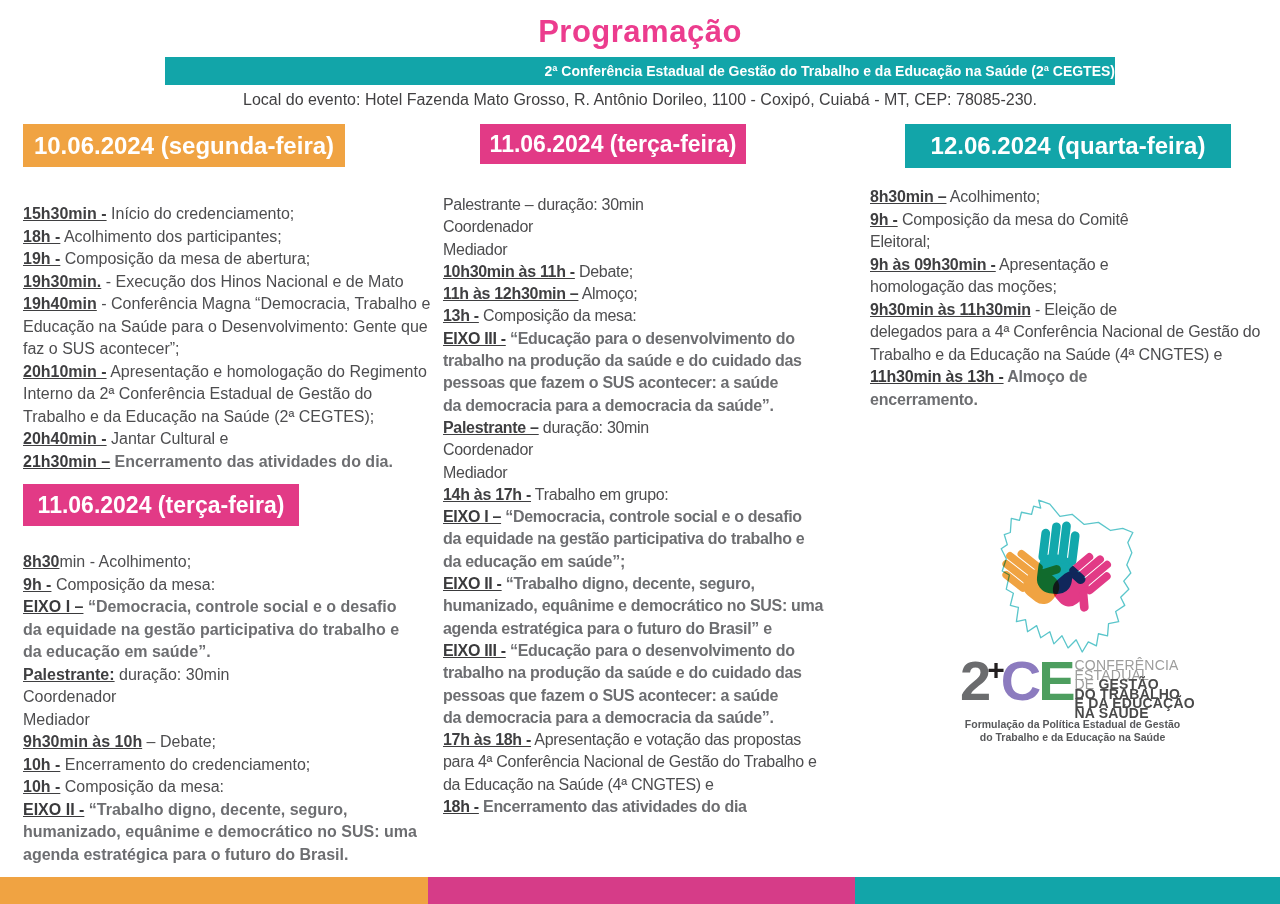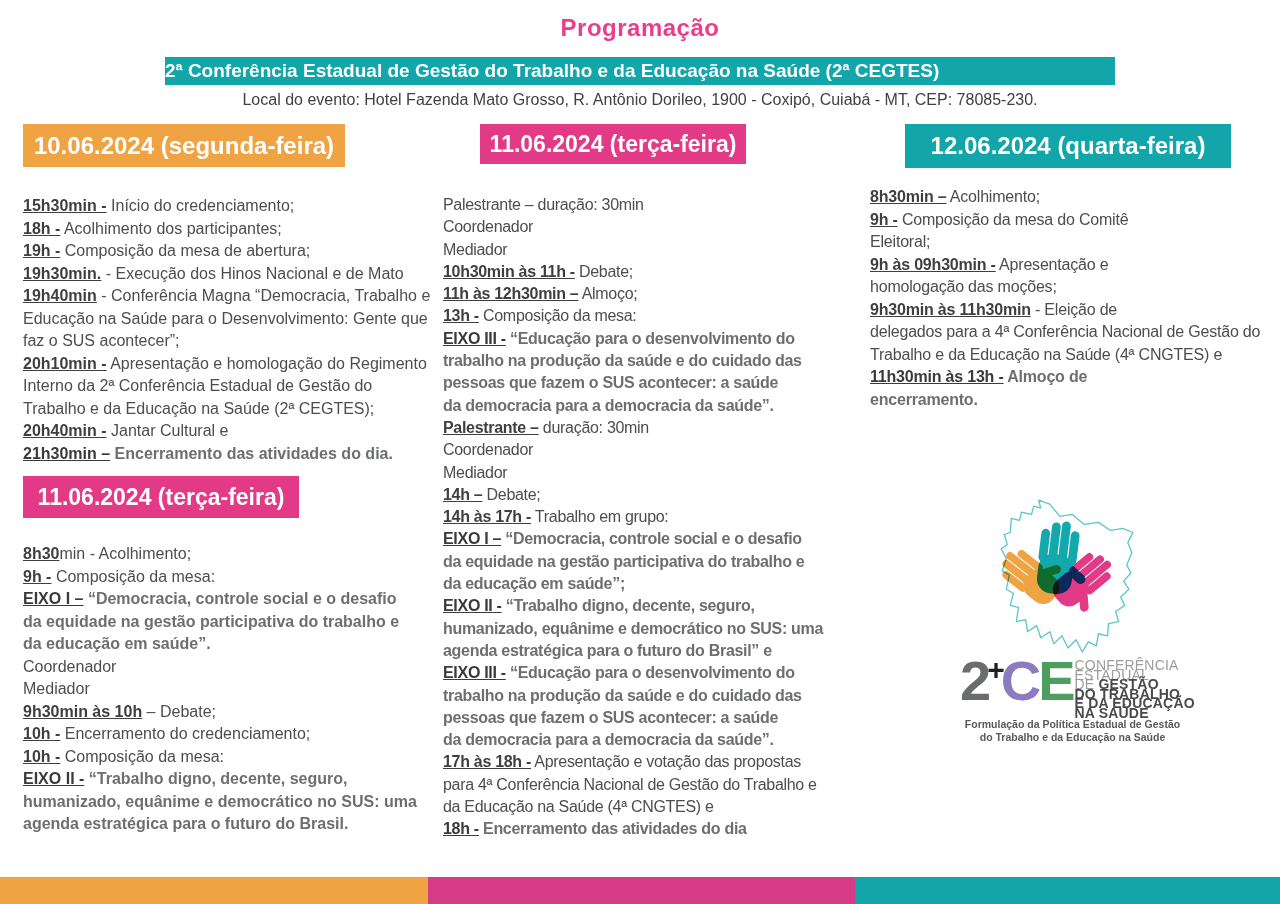--- a/index.html
+++ b/index.html
@@ -4,33 +4,33 @@
 <style>
   :root{
     --pink:#E23A86; --pink2:#D63C88; --orange:#F0A342; --teal:#12A5A9;
     --txt:#4D4D4F; --bold:#3F3F41; --em:#6D6E71;
   }
   *{margin:0;padding:0;box-sizing:border-box;}
   body{background:#fff;font-family:"Liberation Sans",sans-serif;}
   .page{position:relative;width:1280px;height:904px;background:#fff;overflow:hidden;}
 
   .title{position:absolute;top:14px;left:0;width:100%;text-align:center;
-         font-size:24px;font-weight:700;color:#EC3C8E;letter-spacing:0.5px;}
+         font-size:31px;font-weight:700;color:#EC3C8E;letter-spacing:0.5px;}
   .banner{position:absolute;top:57px;left:165px;width:950px;height:28px;line-height:28px;
-          background:var(--teal);color:#fff;font-weight:700;font-size:19px;text-align:left;}
+          background:var(--teal);color:#fff;font-weight:700;font-size:14px;text-align:right;}
   .location{position:absolute;top:91px;left:0;width:100%;text-align:center;
             font-size:16px;color:#414042;}
 
   .col{position:absolute;top:124px;}
   .col1{left:23px;width:417px;}
   .col2{left:443px;width:425px;}
   .col3{left:870px;width:402px;}
 
   .daybox{color:#fff;font-weight:700;text-align:center;}
-  .box1{width:322px;height:43px;line-height:43px;font-size:24px;background:var(--orange);margin-bottom:28px;}
+  .box1{width:322px;height:43px;line-height:43px;font-size:24px;background:var(--orange);margin-bottom:36px;}
   .box2{width:276px;height:42px;line-height:42px;font-size:23px;background:var(--pink);margin-top:11px;margin-bottom:25px;}
   .box3{width:266px;height:40px;line-height:40px;font-size:23px;background:var(--pink);margin-left:37px;margin-bottom:30px;}
   .box4{width:326px;height:44px;line-height:44px;font-size:24px;background:var(--teal);margin-bottom:18px;margin-left:35px;}
 
   .lines{font-size:16px;color:var(--txt);}
   .line{line-height:22.5px;min-height:22.5px;}
   .col2 .line{line-height:22.3px;min-height:22.3px;letter-spacing:-0.3px;}
   .col3 .line{letter-spacing:-0.2px;}
   .line .b{font-weight:700;color:var(--bold);text-decoration:underline;}
   .line.em .t{font-weight:700;color:var(--em);}
@@ -57,21 +57,21 @@
   .stripe-pink{width:427px;background:var(--pink2);}
   .stripe-teal{width:425px;background:var(--teal);}
 </style>
 </head>
 <body>
 
 <div class="page">
 
   <div class="title">Programação</div>
   <div class="banner">2ª Conferência Estadual de Gestão do Trabalho e da Educação na Saúde (2ª CEGTES)</div>
-  <div class="location">Local do evento: Hotel Fazenda Mato Grosso, R. Antônio Dorileo, 1900 - Coxipó, Cuiabá - MT, CEP: 78085-230.</div>
+  <div class="location">Local do evento: Hotel Fazenda Mato Grosso, R. Antônio Dorileo, 1100 - Coxipó, Cuiabá - MT, CEP: 78085-230.</div>
 
   <section class="col col1">
     <div class="daybox box1">10.06.2024 (segunda-feira)</div>
     <div class="lines">
         <div class="line"><span class="b">15h30min -</span><span class="t"> Início do credenciamento;</span></div>
         <div class="line"><span class="b">18h -</span><span class="t"> Acolhimento dos participantes;</span></div>
         <div class="line"><span class="b">19h -</span><span class="t"> Composição da mesa de abertura;</span></div>
         <div class="line"><span class="b">19h30min.</span><span class="t"> - Execução dos Hinos Nacional e de Mato</span></div>
         <div class="line"><span class="b">19h40min</span><span class="t"> - Conferência Magna “Democracia, Trabalho e</span></div>
         <div class="line"><span class="t">Educação na Saúde para o Desenvolvimento: Gente que</span></div>
@@ -82,20 +82,21 @@
         <div class="line"><span class="b">20h40min -</span><span class="t"> Jantar Cultural e</span></div>
         <div class="line em"><span class="b">21h30min –</span><span class="t"> Encerramento das atividades do dia.</span></div>
       </div>
     <div class="daybox box2">11.06.2024 (terça-feira)</div>
     <div class="lines">
         <div class="line"><span class="b">8h30</span><span class="t">min - Acolhimento;</span></div>
         <div class="line"><span class="b">9h -</span><span class="t"> Composição da mesa:</span></div>
         <div class="line em"><span class="b">EIXO I –</span><span class="t"> “Democracia, controle social e o desafio</span></div>
         <div class="line em"><span class="t">da equidade na gestão participativa do trabalho e</span></div>
         <div class="line em"><span class="t">da educação em saúde”.</span></div>
+        <div class="line"><span class="b">Palestrante:</span><span class="t"> duração: 30min</span></div>
         <div class="line"><span class="t">Coordenador</span></div>
         <div class="line"><span class="t">Mediador</span></div>
         <div class="line"><span class="b">9h30min às 10h</span><span class="t"> – Debate;</span></div>
         <div class="line"><span class="b">10h -</span><span class="t"> Encerramento do credenciamento;</span></div>
         <div class="line"><span class="b">10h -</span><span class="t"> Composição da mesa:</span></div>
         <div class="line em"><span class="b">EIXO II -</span><span class="t"> “Trabalho digno, decente, seguro,</span></div>
         <div class="line em"><span class="t">humanizado, equânime e democrático no SUS: uma</span></div>
         <div class="line em"><span class="t">agenda estratégica para o futuro do Brasil.</span></div>
       </div>
   </section>
@@ -109,21 +110,20 @@
         <div class="line"><span class="b">10h30min às 11h -</span><span class="t"> Debate;</span></div>
         <div class="line"><span class="b">11h às 12h30min –</span><span class="t"> Almoço;</span></div>
         <div class="line"><span class="b">13h -</span><span class="t"> Composição da mesa:</span></div>
         <div class="line em"><span class="b">EIXO III -</span><span class="t"> “Educação para o desenvolvimento do</span></div>
         <div class="line em"><span class="t">trabalho na produção da saúde e do cuidado das</span></div>
         <div class="line em"><span class="t">pessoas que fazem o SUS acontecer: a saúde</span></div>
         <div class="line em"><span class="t">da democracia para a democracia da saúde”.</span></div>
         <div class="line"><span class="b">Palestrante –</span><span class="t"> duração: 30min</span></div>
         <div class="line"><span class="t">Coordenador</span></div>
         <div class="line"><span class="t">Mediador</span></div>
-        <div class="line"><span class="b">14h –</span><span class="t"> Debate;</span></div>
         <div class="line"><span class="b">14h às 17h -</span><span class="t"> Trabalho em grupo:</span></div>
         <div class="line em"><span class="b">EIXO I –</span><span class="t"> “Democracia, controle social e o desafio</span></div>
         <div class="line em"><span class="t">da equidade na gestão participativa do trabalho e</span></div>
         <div class="line em"><span class="t">da educação em saúde”;</span></div>
         <div class="line em"><span class="b">EIXO II -</span><span class="t"> “Trabalho digno, decente, seguro,</span></div>
         <div class="line em"><span class="t">humanizado, equânime e democrático no SUS: uma</span></div>
         <div class="line em"><span class="t">agenda estratégica para o futuro do Brasil” e</span></div>
         <div class="line em"><span class="b">EIXO III -</span><span class="t"> “Educação para o desenvolvimento do</span></div>
         <div class="line em"><span class="t">trabalho na produção da saúde e do cuidado das</span></div>
         <div class="line em"><span class="t">pessoas que fazem o SUS acontecer: a saúde</span></div>

